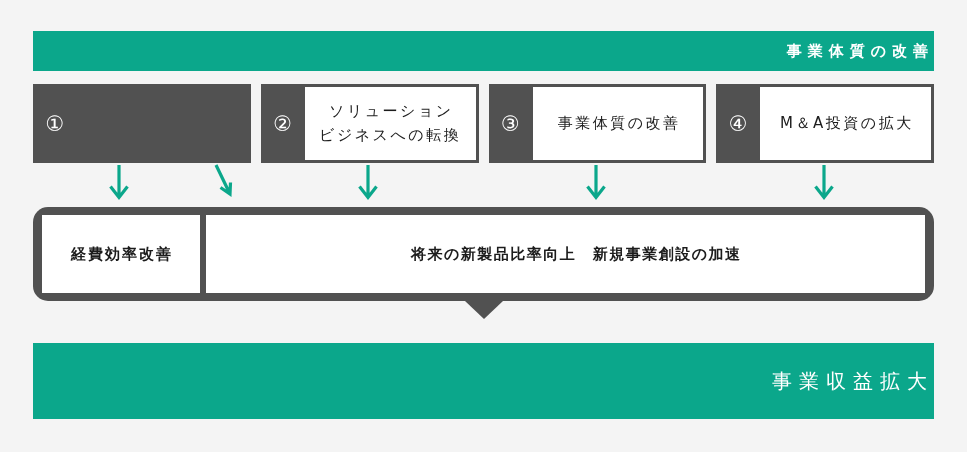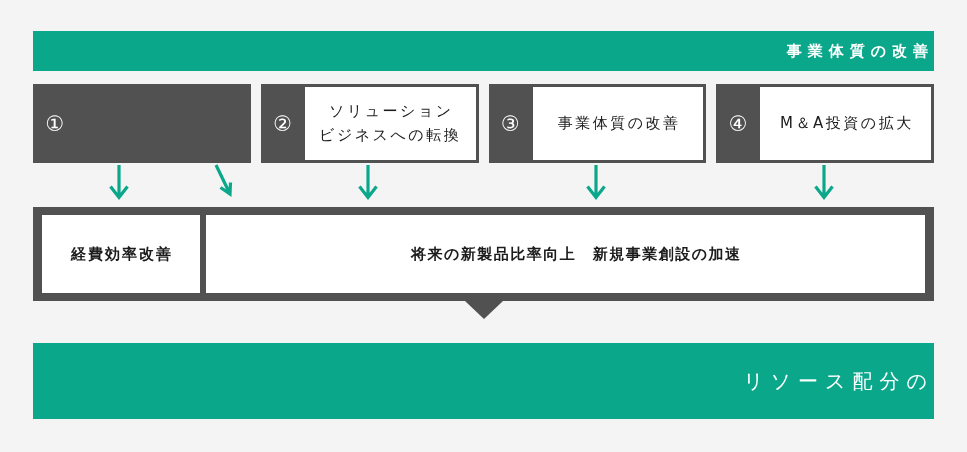--- a/index.html
+++ b/index.html
@@ -66,20 +66,21 @@
     stroke: var(--green, #0BA78B);
     stroke-width: 3.2;
     fill: none;
   }
   .outcome-panel {
     height: 94px;
     background: var(--dark, #515151);
     display: flex;
     gap: 6px;
     padding: 8px 9px;
+    border-radius: 15px;
   }
   .outcome-cell {
     background: #fff;
     display: flex;
     align-items: center;
     justify-content: center;
     font-size: 15px;
     font-weight: 600;
     color: var(--text, #1C1C1C);
     letter-spacing: 2px;
@@ -140,16 +141,16 @@
   </svg>
 
   <div class="outcome-panel">
     <div class="outcome-cell left">経費効率改善</div>
     <div class="outcome-cell right">将来の新製品比率向上　新規事業創設の加速</div>
   </div>
 
   <div class="down-triangle"></div>
 
   <div class="banner big">
-    <span>リソース配分の</span>
+    <span>事業収益拡大</span>
   </div>
 
 </div>
 
 </body></html>

